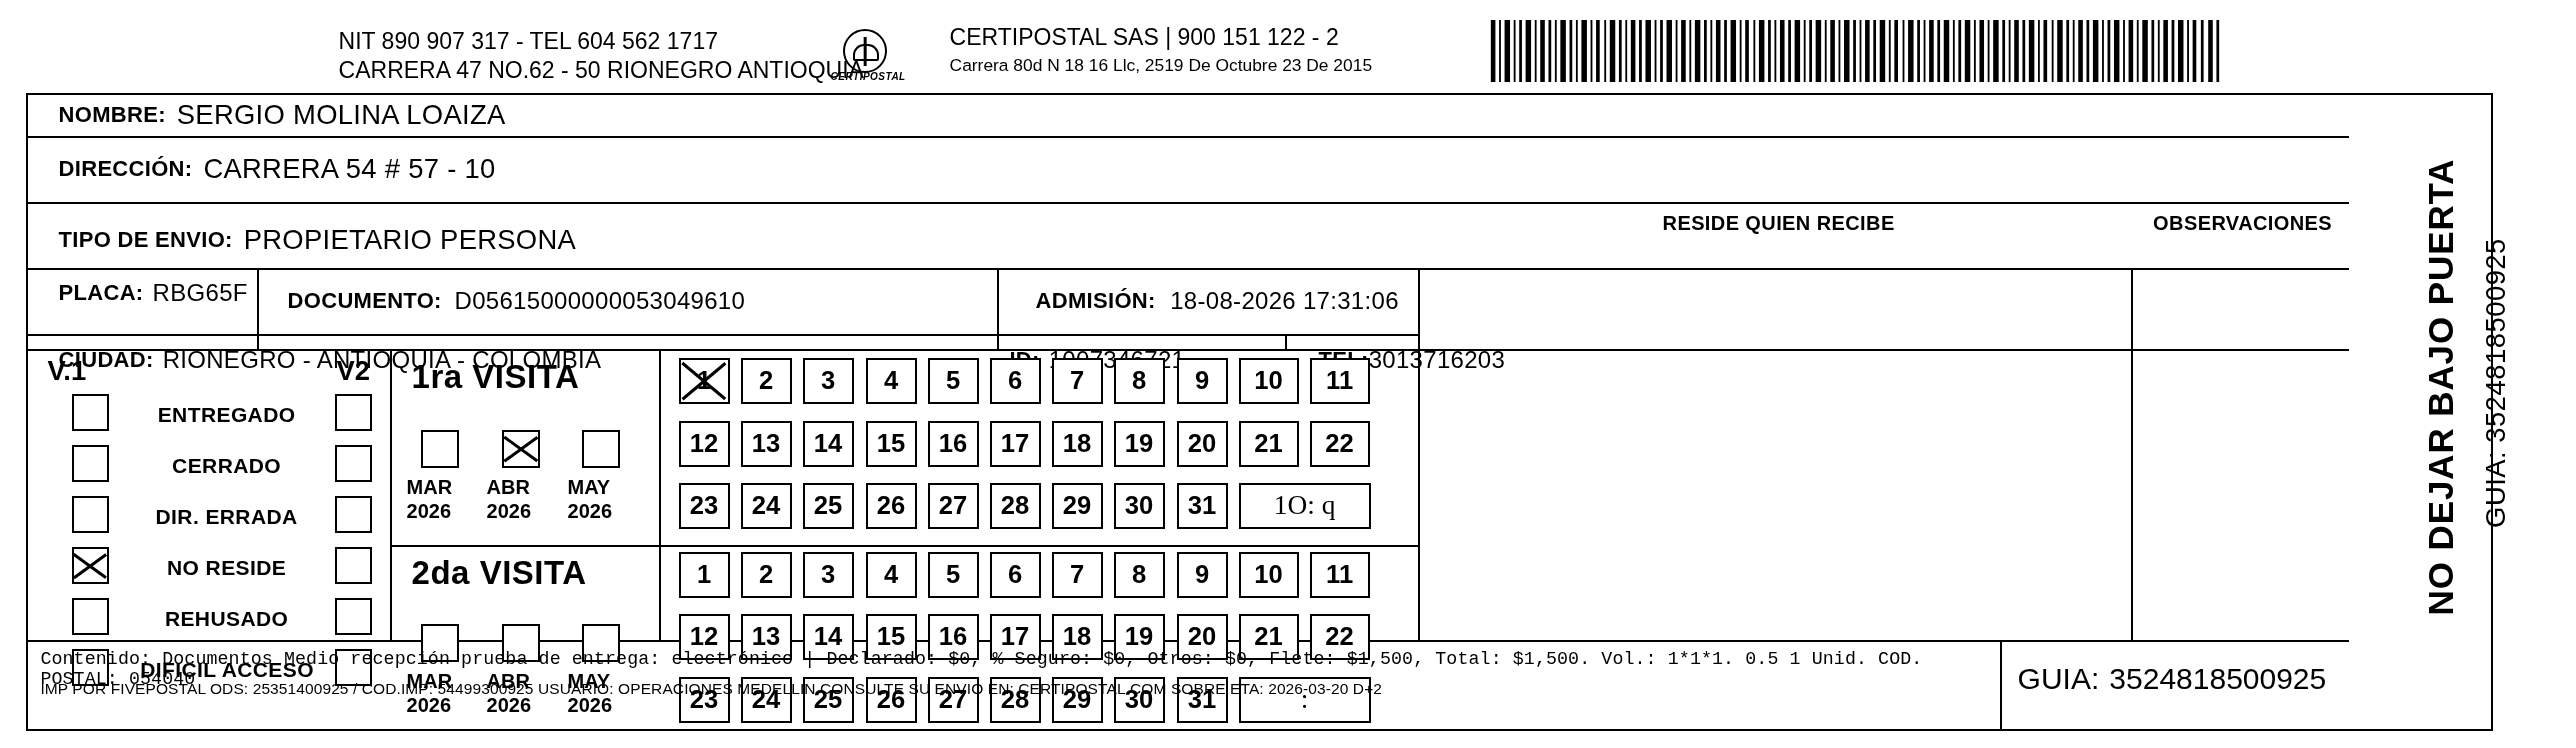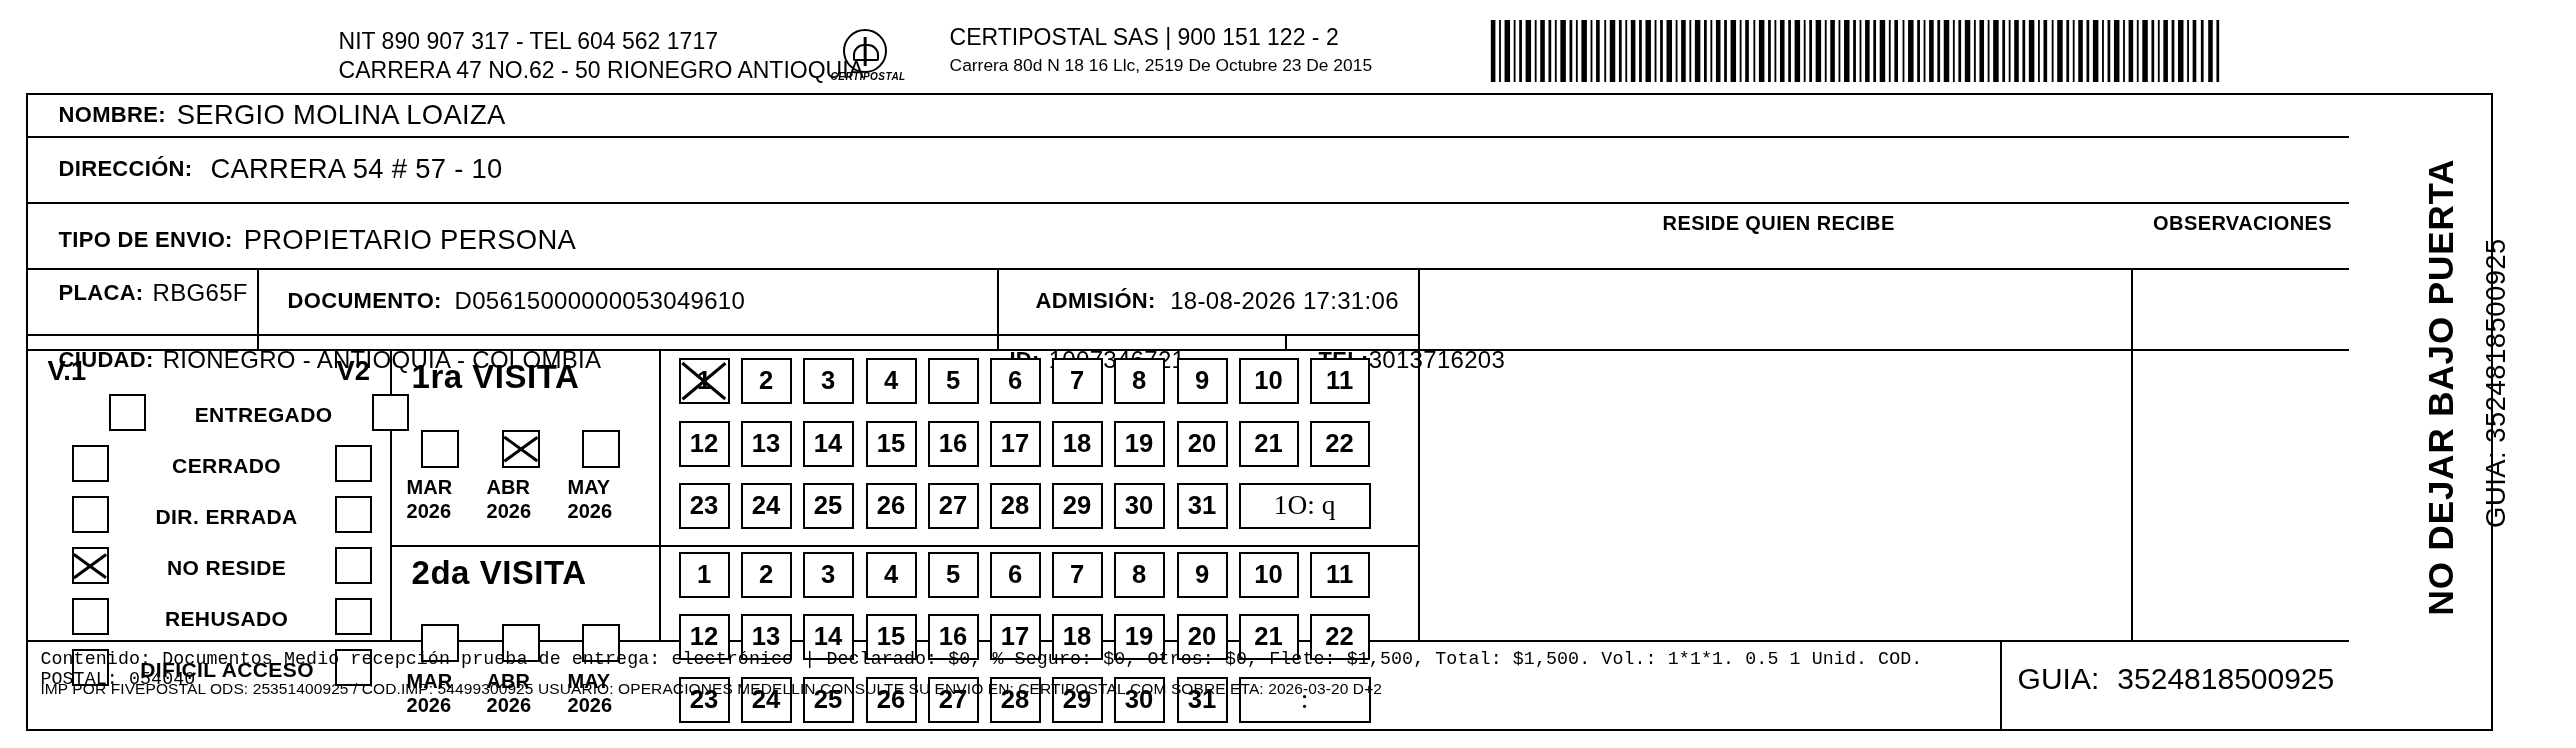--- a/index.html
+++ b/index.html
@@ -196,21 +196,21 @@
     <div class="hline" style="top:254px;width:2321px;"></div>
     <div class="hline" style="top:545px;width:2321px;"></div>
 
     <div class="cell" style="left:11px;top:0;height:41px;">
       <span class="lbl">NOMBRE:</span>
       <span class="val" style="margin-left:11px;">SERGIO MOLINA LOAIZA</span>
     </div>
 
     <div class="cell" style="left:11px;top:41px;height:66px;">
       <span class="lbl">DIRECCIÓN:</span>
-      <span class="val" style="margin-left:18px;">CARRERA 54 # 57 - 10</span>
+      <span class="val" style="margin-left:11px;">CARRERA 54 # 57 - 10</span>
     </div>
 
     <div class="cell" style="left:11px;top:107px;height:76px;">
       <span class="lbl">TIPO DE ENVIO:</span>
       <span class="val" style="margin-left:11px;">PROPIETARIO PERSONA</span>
     </div>
 
     <div class="cell" style="left:11px;top:173px;height:50px;text-align:right;">
       <span class="lbl">PLACA:</span>
       <span class="valsm" style="margin-left:9.1px;">RBG65F</span>
@@ -244,21 +244,21 @@
 
     <div class="cell" style="left:20px;top:260px;">
       <span class="vhead">V.1</span>
     </div>
     <div class="cell" style="left:309px;top:260px;align-items:flex-end;">
       <span class="vhead">V2</span>
     </div>
 
     <div style="position:absolute;left:0;top:294px;width:362px;">
 
-      <div style="position:relative;height:51px;margin-left:37px;">
+      <div style="position:relative;height:51px;">
         <div class="cbx" style="position:absolute;left:44px;top:5.5px;width:37px;height:37px;"></div>
         <div class="state" style="position:absolute;left:96px;top:14.6px;width:206px;text-align:center;">ENTREGADO</div>
         <div class="cbx" style="position:absolute;left:307px;top:5.5px;width:37px;height:37px;"></div>
       </div>
 
       <div style="position:relative;height:51px;">
         <div class="cbx" style="position:absolute;left:44px;top:5.5px;width:37px;height:37px;"></div>
         <div class="state" style="position:absolute;left:96px;top:14.6px;width:206px;text-align:center;">CERRADO</div>
         <div class="cbx" style="position:absolute;left:307px;top:5.5px;width:37px;height:37px;"></div>
       </div>
@@ -405,21 +405,21 @@
     <div class="vline" style="left:2103px;top:173px;height:372px;"></div>
     <div class="firma" style="position:absolute;left:2112px;top:117px;width:206px;text-align:center;">OBSERVACIONES</div>
     <div style="position:absolute;left:1399px;top:183px;width:695px;height:347px;"></div>
     <div style="position:absolute;left:2112px;top:183px;width:201px;height:347px;"></div>
 
     <div class="foot1" style="position:absolute;left:12.8px;top:554px;width:1948px;">Contenido: Documentos Medio recepción prueba de entrega: electrónico | Declarado: $0, % Seguro: $0, Otros: $0, Flete: $1,500, Total: $1,500. Vol.: 1*1*1. 0.5  1 Unid. COD. POSTAL: 054040</div>
     <div class="foot2" style="position:absolute;left:12.8px;top:585px;width:1948px;">IMP POR FIVEPOSTAL ODS: 25351400925 / COD.IMP: 54499300925 USUARIO: OPERACIONES MEDELLIN CONSULTE SU ENVIO EN: CERTIPOSTAL.COM SOBRE ETA: 2026-03-20 D+2</div>
     <div class="vline" style="left:1972px;top:545px;height:91px;"></div>
     <div style="position:absolute;left:1990px;top:567px;">
       <span class="guia">GUIA:</span>
-      <span class="guia" style="margin-left:14px;">3524818500925</span>
+      <span class="guia" style="margin-left:6px;">3524818500925</span>
     </div>
   </div>
 
   <div class="vstrip">
     <div class="vtxt1">NO DEJAR BAJO PUERTA</div>
     <div class="vtxt2">GUIA: 3524818500925</div>
   </div>
 
  </div>
 </div>

